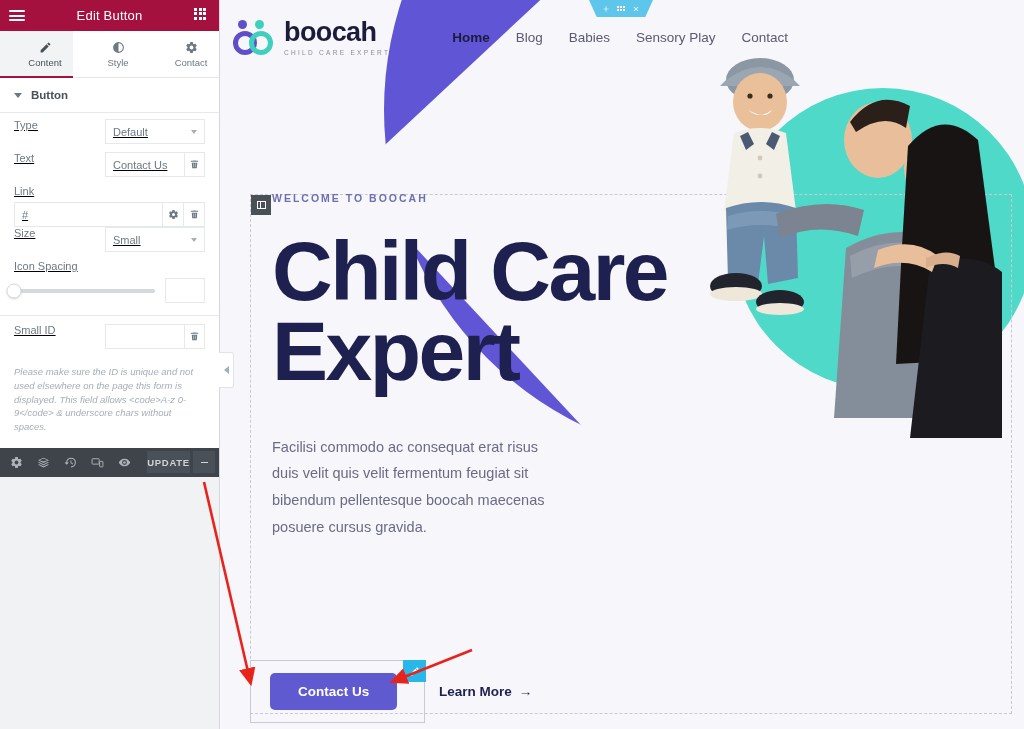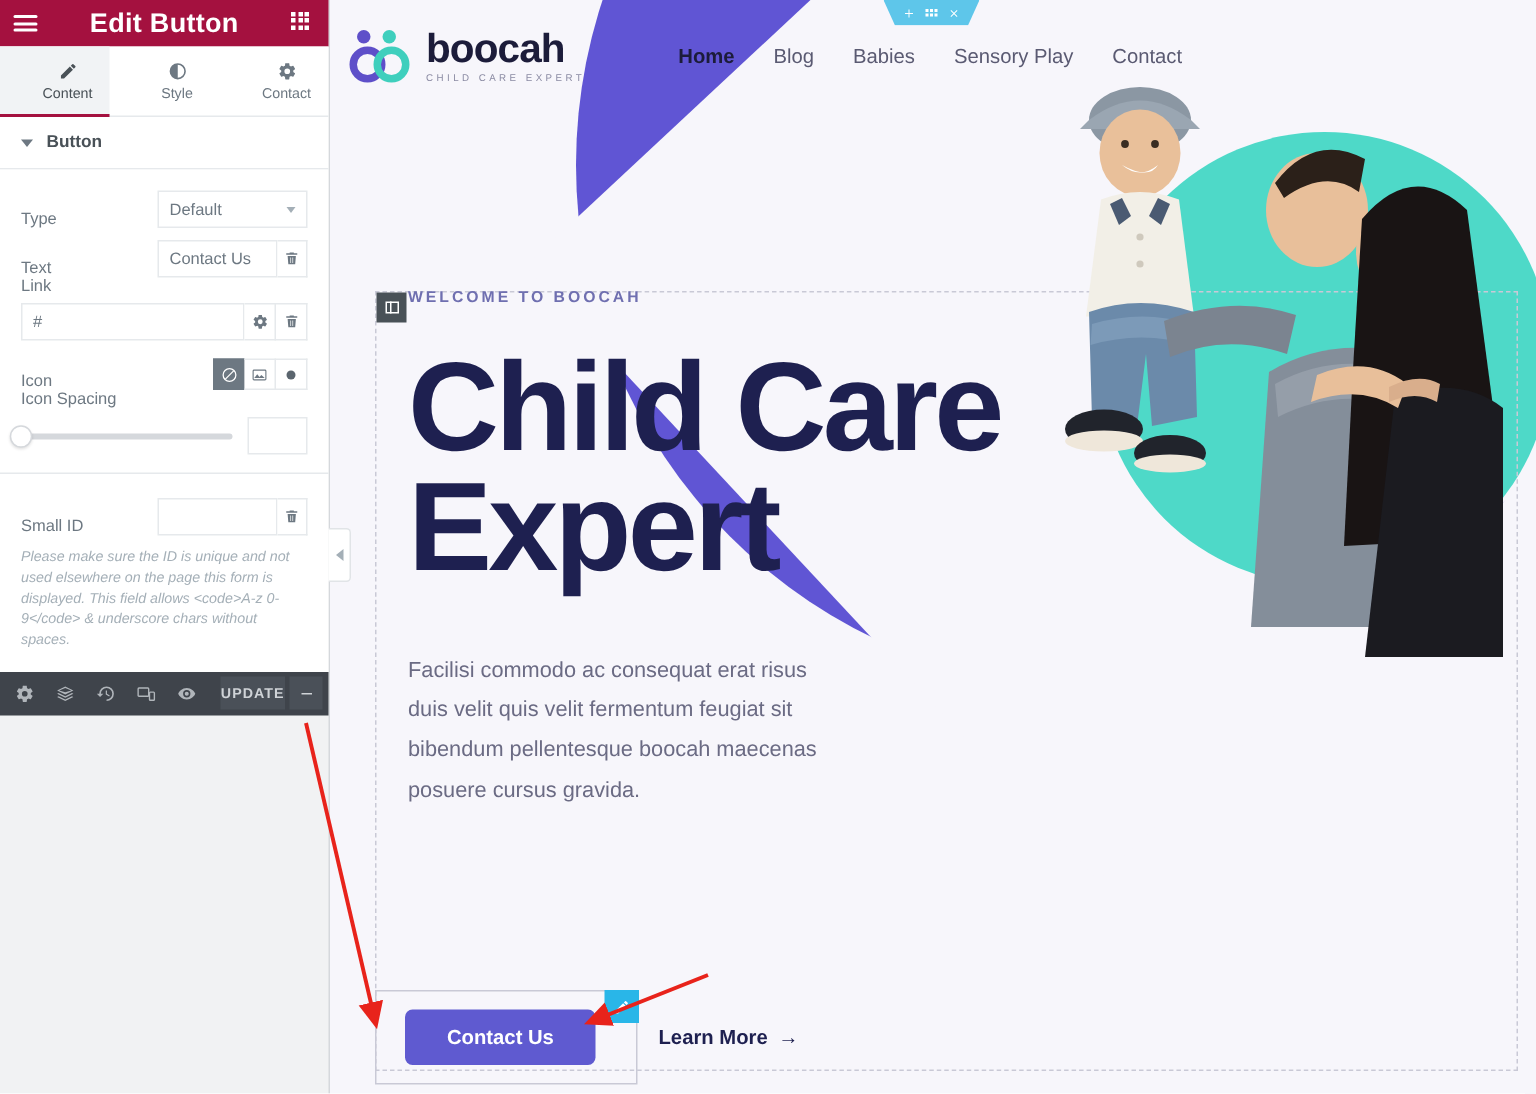--- a/index.html
+++ b/index.html
@@ -26,21 +26,21 @@
   }
   .hdr-icon { width: 16px; height: 16px; position: relative; cursor: pointer; }
   .burger span {
     display: block; height: 2px; background: #fff; border-radius: 1px;
     margin: 2.5px 0; width: 16px;
   }
   .grid-ic { display: grid; grid-template-columns: repeat(3,3px);
     grid-template-rows: repeat(3,3px); gap: 1.5px; }
   .grid-ic i { background: #fff; display: block; }
   #panel-title {
-    color: #fff; font-size: 18px; font-weight: bold;
+    color: #fff; font-size: 13px; font-weight: normal;
     letter-spacing: .2px; flex: 1; text-align: center;
   }
 
   
   #tabs { display: flex; height: 47px; background: #fff; flex: none;
           border-bottom: 1px solid #e6e9ec; }
   .tab { flex: 1; display: flex; flex-direction: column; align-items: center;
          justify-content: center; gap: 3px; cursor: pointer;
          font-size: 9.5px; color: #6d7882; position: relative; padding-left: 17px; }
   .tab.active { background: #f1f3f5; color: #495157; }
@@ -54,21 +54,21 @@
     height: 35px; background: #fff; border-bottom: 1px solid #e6e9ec;
     display: flex; align-items: center; gap: 9px; padding: 0 14px;
     font-size: 11.5px; font-weight: bold; color: #495157; flex: none;
     cursor: pointer;
   }
   .caret-dn { width: 0; height: 0; border-left: 4px solid transparent;
     border-right: 4px solid transparent; border-top: 5px solid #6d7882; }
 
   
   #controls { background: #fff; padding: 6px 14px 14px; flex: none; }
-  .row { display: flex; align-items: flex-end; min-height: 33px; }
+  .row { display: flex; align-items: flex-start; min-height: 33px; text-decoration: underline; }
   .row .lbl { font-size: 11px; color: #6d7882; flex: 1; }
   .ctrl { width: 100px; }
   .selectbox {
     height: 25px; border: 1px solid #e6e9ec; background: #fff;
     display: flex; align-items: center; padding: 0 7px;
     font-size: 11px; color: #6d7882; justify-content: space-between;
     cursor: pointer;
   }
   .caret-sm { width: 0; height: 0; border-left: 3.5px solid transparent;
     border-right: 3.5px solid transparent; border-top: 4.5px solid #a4afb7; }
@@ -338,43 +338,30 @@
           </div>
           <div class="icon-btn">
             <svg viewBox="0 0 24 24">
                 <path d="M9 3v1H4v2h16V4h-5V3H9zM6 8l1 12h10l1-12H6zm4 2h1v8h-1v-8zm3 0h1v8h-1v-8z"></path>
               </svg>
           </div>
         </div>
       </div>
 
 
-
       <div class="row">
-        <span class="lbl">Icon</span>
-        <div class="iconopts">
-          <div class="iopt sel">
-            <svg viewBox="0 0 24 24">
-                <circle cx="12" cy="12" r="8.5" fill="none" stroke="#fff" stroke-width="1.7"></circle>
-                <line x1="6.5" y1="17.5" x2="17.5" y2="6.5" stroke="#fff" stroke-width="1.7"></line>
-              </svg>
-          </div>
-          <div class="iopt">
-            <svg viewBox="0 0 24 24">
-                <rect x="3.5" y="5.5" width="17" height="13" rx="1.2" fill="none" stroke="#6d7882" stroke-width="1.5"></rect>
-                <path d="M5 16l4-5 3 3.5 2.5-2.5L19 16z" fill="#6d7882"></path>
-              </svg>
-          </div>
-          <div class="iopt">
-            <svg viewBox="0 0 24 24">
-                <circle cx="12" cy="12" r="6" fill="#5b656e"></circle>
-              </svg>
-          </div>
-        </div>
-      </div>
+        <span class="lbl">Size</span>
+        <div class="ctrl">
+          <div class="selectbox">
+            <span>Small</span>
+            <span class="caret-sm"></span>
+          </div>
+        </div>
+      </div>
+
 
       <div class="row stack">
         <div class="lbl">Icon Spacing</div>
         <div class="sliderrow">
           <div class="track">
             <div class="knob"></div>
           </div>
           <div class="numbox"></div>
         </div>
       </div>

